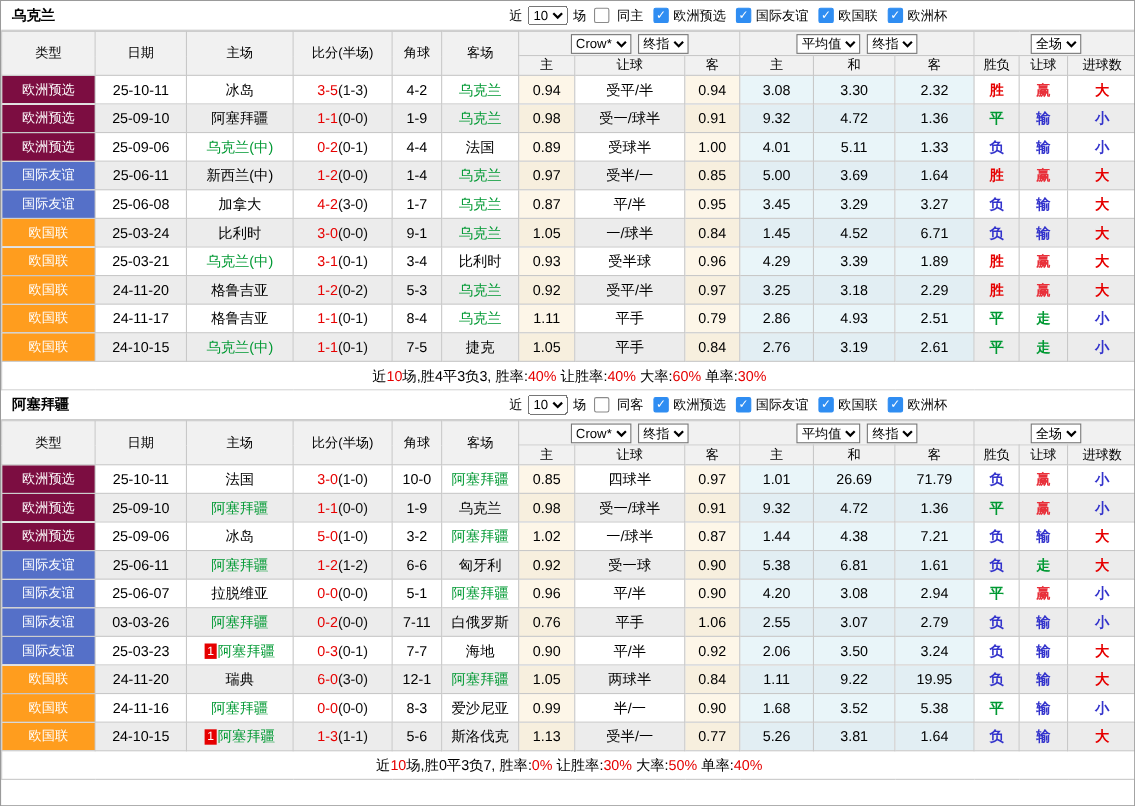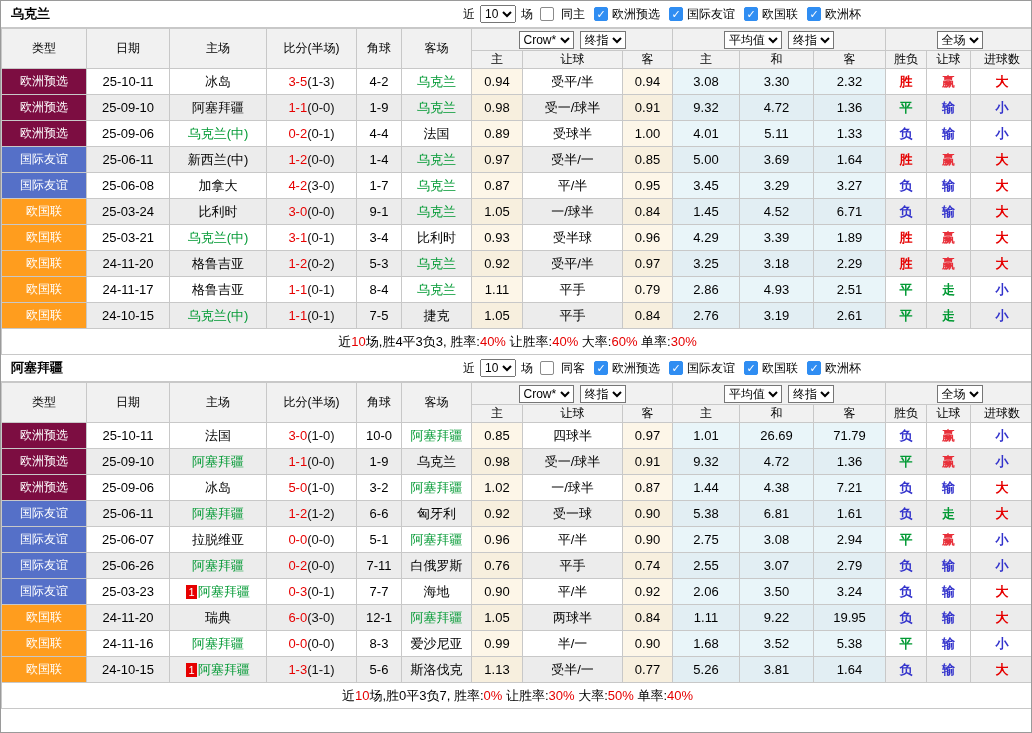--- a/index.html
+++ b/index.html
@@ -484,37 +484,37 @@
           <tr>
             <td class="type" style="background: rgb(85, 112, 200);">国际友谊</td>
             <td class="plain">25-06-07</td>
             <td class="plain"><span>拉脱维亚</span></td>
             <td class="plain"><span class="score-main">0-0</span><span class="score-half">(0-0)</span></td>
             <td class="plain">5-1</td>
             <td class="plain"><span class="focus">阿塞拜疆</span></td>
             <td class="cream">0.96</td>
             <td class="plain">平/半</td>
             <td class="cream">0.90</td>
-            <td class="cyan">2.75</td>
+            <td class="cyan">4.20</td>
             <td class="cyan">3.08</td>
             <td class="cyan">2.94</td>
             <td class="plain res" style="color: rgb(0, 153, 51); font-weight: bold;">平</td>
             <td class="plain res" style="color: rgb(232, 48, 58); font-weight: bold;">赢</td>
             <td class="plain res" style="color: rgb(51, 51, 204); font-weight: bold;">小</td>
           </tr>
           <tr>
             <td class="type" style="background: rgb(85, 112, 200);">国际友谊</td>
-            <td class="plain">25-06-26</td>
+            <td class="plain">03-03-26</td>
             <td class="plain"><span class="focus">阿塞拜疆</span></td>
             <td class="plain"><span class="score-main">0-2</span><span class="score-half">(0-0)</span></td>
             <td class="plain">7-11</td>
             <td class="plain"><span>白俄罗斯</span></td>
             <td class="cream">0.76</td>
             <td class="plain">平手</td>
-            <td class="cream">0.74</td>
+            <td class="cream">1.06</td>
             <td class="cyan">2.55</td>
             <td class="cyan">3.07</td>
             <td class="cyan">2.79</td>
             <td class="plain res" style="color: rgb(51, 51, 204); font-weight: bold;">负</td>
             <td class="plain res" style="color: rgb(51, 51, 204); font-weight: bold;">输</td>
             <td class="plain res" style="color: rgb(51, 51, 204); font-weight: bold;">小</td>
           </tr>
           <tr>
             <td class="type" style="background: rgb(85, 112, 200);">国际友谊</td>
             <td class="plain">25-03-23</td>

